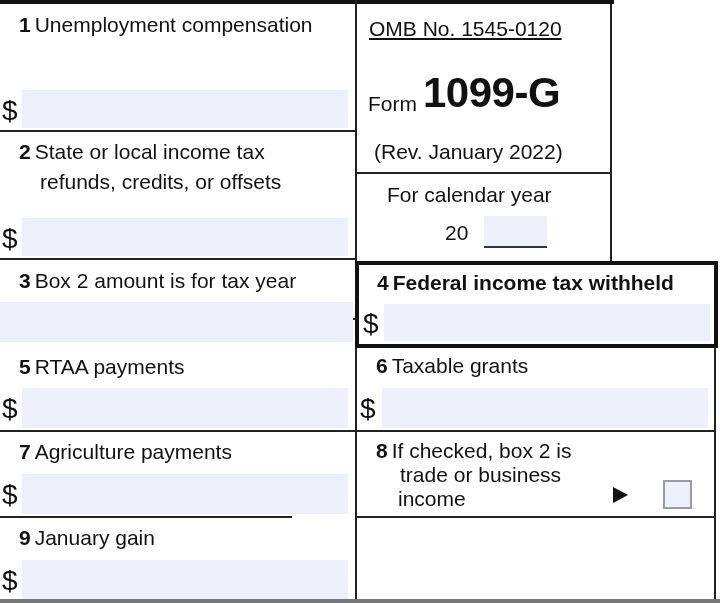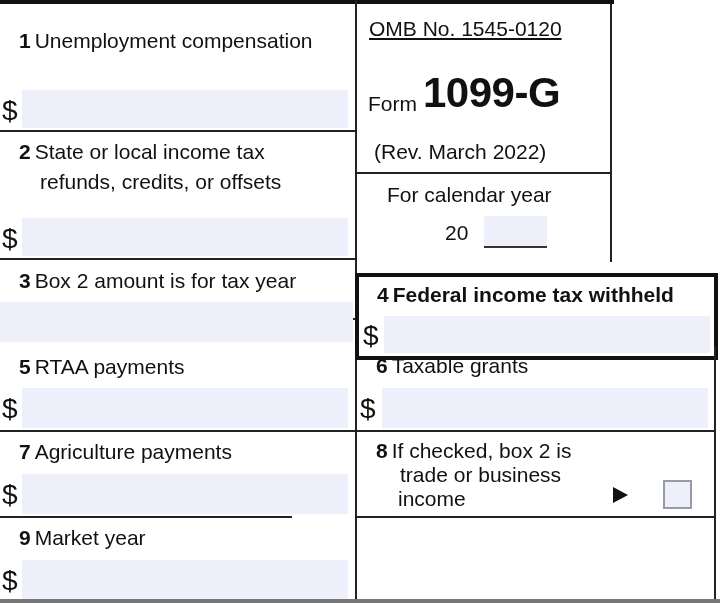--- a/index.html
+++ b/index.html
@@ -9,33 +9,33 @@
   .topbar { left: 0; top: 0; width: 614px; height: 4px; background: #111; }
   .cell { border-bottom: 2px solid #222; }
   .vline { background: #222; width: 2px; }
   .label { position: absolute; font-size: 21px; line-height: 26px; white-space: nowrap; }
   .label b { font-weight: bold; margin-right: 4px; }
   .fill { position: absolute; background: #edf0fb; }
   .dollar { position: absolute; font-size: 28px; line-height: 30px; left: 2px; }
   .omb { font-size: 21px; text-decoration: underline; }
   .formword { font-size: 21px; }
   .formnum { font-size: 42px; font-weight: bold; letter-spacing: -0.5px; }
-  .box4 { border: 4px solid #111; margin-top: 12px; }
+  .box4 { border: 4px solid #111; }
   .checkbox { width: 29px; height: 29px; border: 2px solid #9a9aa6; background: #edf0fb; }
   .arrow { width: 0; height: 0; border-top: 8px solid transparent; border-bottom: 8px solid transparent;
            border-left: 15px solid #111; }
   .bottomedge { left: 0; top: 599px; width: 720px; height: 4px; background: #777; }
 </style>
 </head>
 <body>
 
 <div class="abs topbar"></div>
 
 <div class="abs cell" style="left:0;top:4px;width:356px;height:128px;">
-  <div class="label" style="left:19px;top:24px;"><b>1</b><span>Unemployment compensation</span></div>
+  <div class="label" style="left:19px;top:8px;"><b>1</b><span>Unemployment compensation</span></div>
   <div class="fill" style="left:22px;top:86px;width:326px;height:38px;"></div>
   <div class="dollar" style="top:92px;">$</div>
 </div>
 
 <div class="abs cell" style="left:0;top:132px;width:356px;height:128px;">
   <div class="label" style="left:19px;top:7px;"><b>2</b><span>State or local income tax</span></div>
   <div class="label" style="left:40px;top:37px;">refunds, credits, or offsets</div>
   <div class="fill" style="left:22px;top:86px;width:326px;height:38px;"></div>
   <div class="dollar" style="top:92px;">$</div>
 </div>
@@ -51,34 +51,34 @@
   <div class="dollar" style="top:48px;">$</div>
 </div>
 
 <div class="abs cell" style="left:0;top:432px;width:292px;height:86px;">
   <div class="label" style="left:19px;top:7px;"><b>7</b><span>Agriculture payments</span></div>
   <div class="fill" style="left:22px;top:42px;width:326px;height:40px;"></div>
   <div class="dollar" style="top:48px;">$</div>
 </div>
 
 <div class="abs" style="left:0;top:518px;width:356px;height:85px;">
-  <div class="label" style="left:19px;top:7px;"><b>9</b><span>Market year</span></div>
+  <div class="label" style="left:19px;top:7px;"><b>9</b><span>January gain</span></div>
   <div class="fill" style="left:22px;top:42px;width:326px;height:40px;"></div>
   <div class="dollar" style="top:48px;">$</div>
 </div>
 
 <div class="abs vline" style="left:355px;top:0;height:603px;"></div>
 
 <div class="abs" style="left:357px;top:4px;width:255px;height:170px;border-right:2px solid #222;border-bottom:2px solid #222;">
   <div class="label omb" style="left:12px;top:12px;">OMB No. 1545-0120</div>
   <div class="abs" style="left:11px;top:62px;height:50px;display:flex;align-items:flex-end;">
     <span class="formword" style="margin-right:6px;">Form</span>
     <span class="formnum" style="line-height:46px;">1099-G</span>
   </div>
-  <div class="label" style="left:17px;top:135px;">(Rev. March 2022)</div>
+  <div class="label" style="left:17px;top:135px;">(Rev. January 2022)</div>
 </div>
 
 <div class="abs" style="left:357px;top:174px;width:255px;height:88px;border-right:2px solid #222;">
   <div class="label" style="left:30px;top:8px;">For calendar year</div>
   <div class="label" style="left:88px;top:46px;">20</div>
   <div class="fill" style="left:127px;top:42px;width:63px;height:30px;border-bottom:2px solid #333;"></div>
 </div>
 
 <div class="abs box4" style="left:355px;top:261px;width:363px;height:87px;background:#fff;">
   <div class="label" style="left:18px;top:5px;font-weight:bold;"><b>4</b><span>Federal income tax withheld</span></div>

